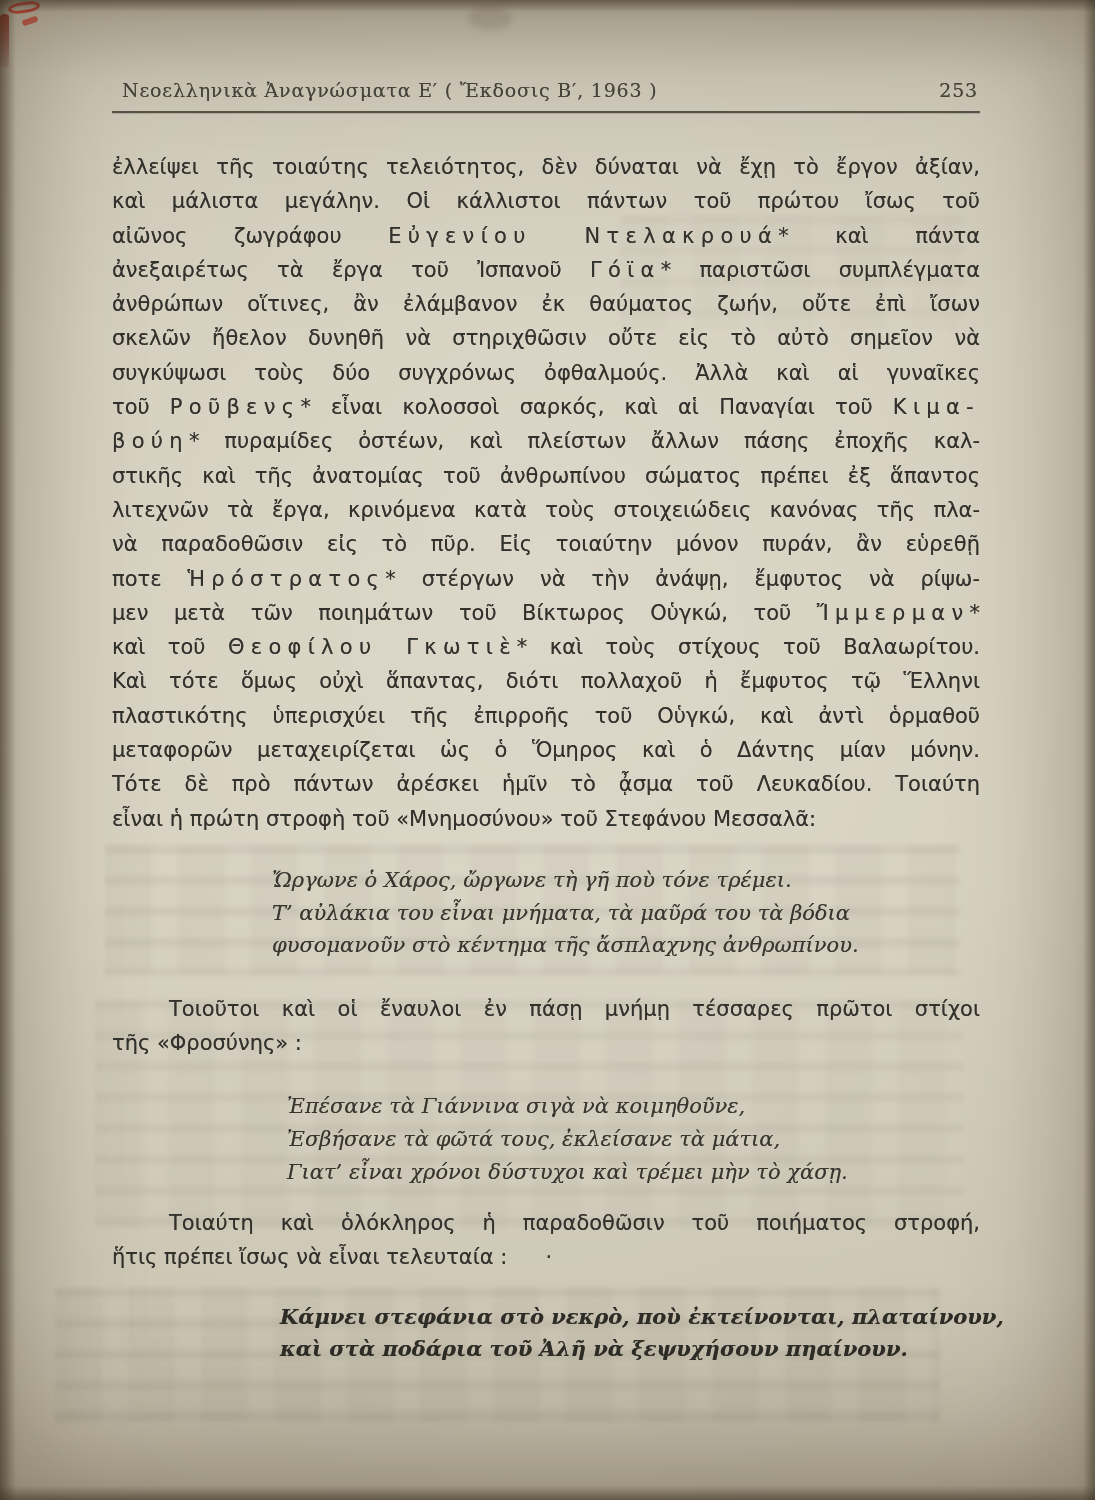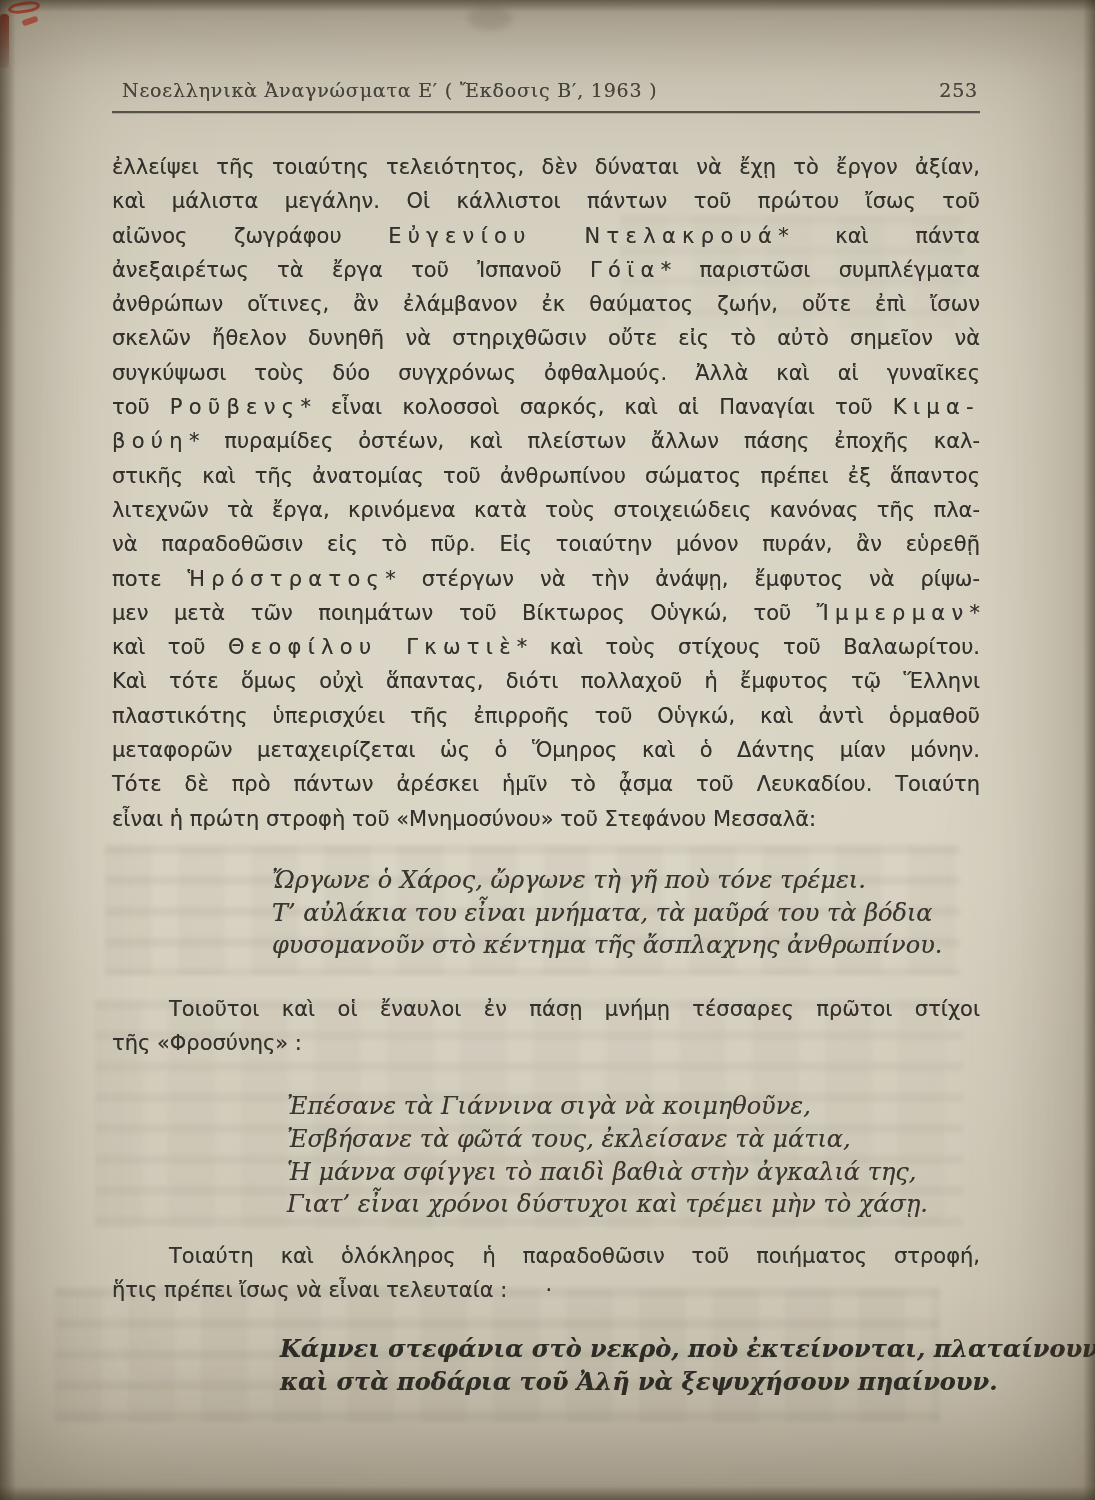--- a/index.html
+++ b/index.html
@@ -57,21 +57,21 @@
     text-align-last: justify;
   }
   .para .line:last-child { text-align-last: left; }
   .para.indent .line:first-child { text-indent: 57px; }
 
   .spaced { letter-spacing: 0.30em; }
 
   .verse {
     font-family: "DejaVu Serif", serif;
     font-style: italic;
-    font-size: 24px;
+    font-size: 21px;
     line-height: 32.6px;
     color: #38362f;
   }
   .verse .vline { white-space: nowrap; }
   .verse-1 { margin: 28px 0 30px 160px; }
   .verse-2 { margin: 30px 0 18px 175px; }
   .verse-3 { margin: 26px 0 0 168px; }
   .verse.bold { font-weight: bold; color: #2e2c26; }
 
   
@@ -172,21 +172,20 @@
           <div class="vline">Τ’ αὐλάκια του εἶναι μνήματα, τὰ μαῦρά του τὰ βόδια</div>
           <div class="vline">φυσομανοῦν στὸ κέντημα τῆς ἄσπλαχνης ἀνθρωπίνου.</div>
         </div>
         <div class="para indent">
           <div class="line"><span>Τοιοῦτοι καὶ οἱ ἔναυλοι ἐν πάσῃ μνήμῃ τέσσαρες πρῶτοι στίχοι</span></div>
           <div class="line"><span>τῆς «Φροσύνης» :</span></div>
         </div>
         <div class="verse verse-2">
           <div class="vline">Ἐπέσανε τὰ Γιάννινα σιγὰ νὰ κοιμηθοῦνε,</div>
           <div class="vline">Ἐσβήσανε τὰ φῶτά τους, ἐκλείσανε τὰ μάτια,</div>
-          <div class="vline">Ἡ μάννα σφίγγει τὸ παιδὶ βαθιὰ στὴν ἀγκαλιά της,</div>
           <div class="vline">Γιατ’ εἶναι χρόνοι δύστυχοι καὶ τρέμει μὴν τὸ χάσῃ.</div>
         </div>
         <div class="para indent">
           <div class="line"><span>Τοιαύτη καὶ ὁλόκληρος ἡ παραδοθῶσιν τοῦ ποιήματος στροφή,</span></div>
           <div class="line"><span>ἥτις πρέπει ἴσως νὰ εἶναι τελευταία :    ·</span></div>
         </div>
         <div class="verse verse-3 bold">
           <div class="vline">Κάμνει στεφάνια στὸ νεκρὸ, ποὺ ἐκτείνονται, πλαταίνουν,</div>
           <div class="vline">καὶ στὰ ποδάρια τοῦ Ἀλῆ νὰ ξεψυχήσουν πηαίνουν.</div>
         </div>

